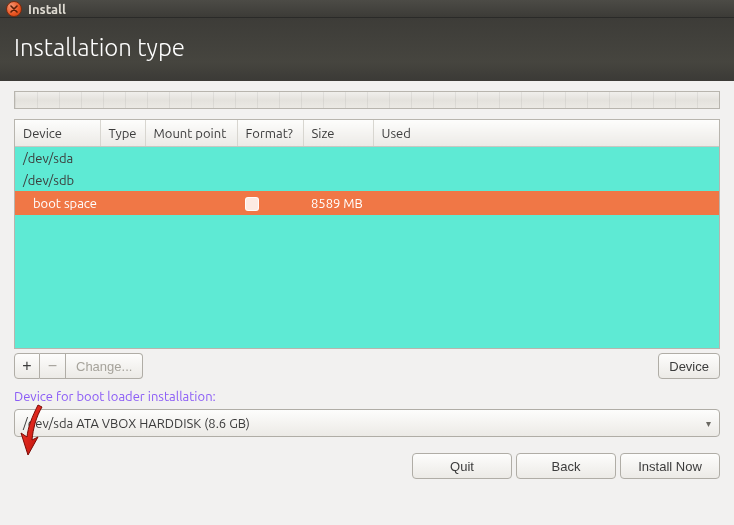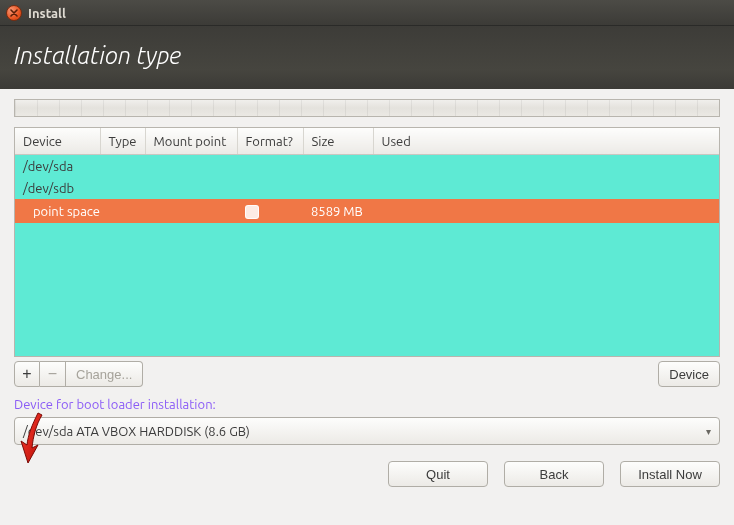--- a/index.html
+++ b/index.html
@@ -7,21 +7,21 @@
     font-family: Ubuntu, "Segoe UI", sans-serif;
     font-size: 13px;
     background: #f2f1f0;
     width: 734px;
     height: 525px;
     overflow: hidden;
     color: #3c3c3c;
   }
   .titlebar {
     background: linear-gradient(to bottom, #4c4b46, #3c3b37);
-    height: 26px;
+    height: 18px;
     display: flex;
     align-items: center;
     padding: 0 6px;
     gap: 6px;
     border-bottom: 1px solid #2a2a28;
   }
   .close-btn {
     width: 16px; height: 16px;
     border-radius: 50%;
     background: radial-gradient(circle at 30% 30%, #f79674, #e95420 60%, #c13e15);
@@ -33,21 +33,20 @@
     cursor: pointer;
   }
   .titlebar-title {
     color: #dfdbd2;
     font-weight: bold;
     font-size: 13px;
   }
   .header-area {
     background: linear-gradient(to bottom, #3d3c38, #46453f 70%, #3b3a36);
     padding: 16px 24px 20px 14px;
-    font-style: italic;
   }
   .page-title {
     color: #ffffff;
     font-size: 24px;
     font-weight: 300;
   }
   .content {
     padding: 10px 14px 0 14px;
     position: relative;
   }
@@ -146,21 +145,21 @@
     cursor: pointer;
     position: relative;
   }
   .combo .arrow {
     position: absolute; right: 8px; top: 50%; transform: translateY(-50%);
     font-size: 10px; color: #6a6862;
   }
   .footer {
     display: flex;
     justify-content: flex-end;
-    gap: 16px;
+    gap: 4px;
     padding: 16px 14px 14px 14px;
   }
   .footer .btn { min-width: 100px; }
   .red-arrow {
     position: absolute;
     left: 14px;
     top: 322px;
     width: 34px;
     height: 54px;
     pointer-events: none;
@@ -217,21 +216,21 @@
         </tr>
         <tr>
           <td>/dev/sdb</td>
           <td></td>
           <td></td>
           <td></td>
           <td></td>
           <td></td>
         </tr>
         <tr class="selected">
-          <td class="indent">point space</td>
+          <td class="indent">boot space</td>
           <td></td>
           <td></td>
           <td><span class="chk"></span></td>
           <td>8589 MB</td>
           <td></td>
         </tr>
       </tbody>
     </table>
   </div>
 

